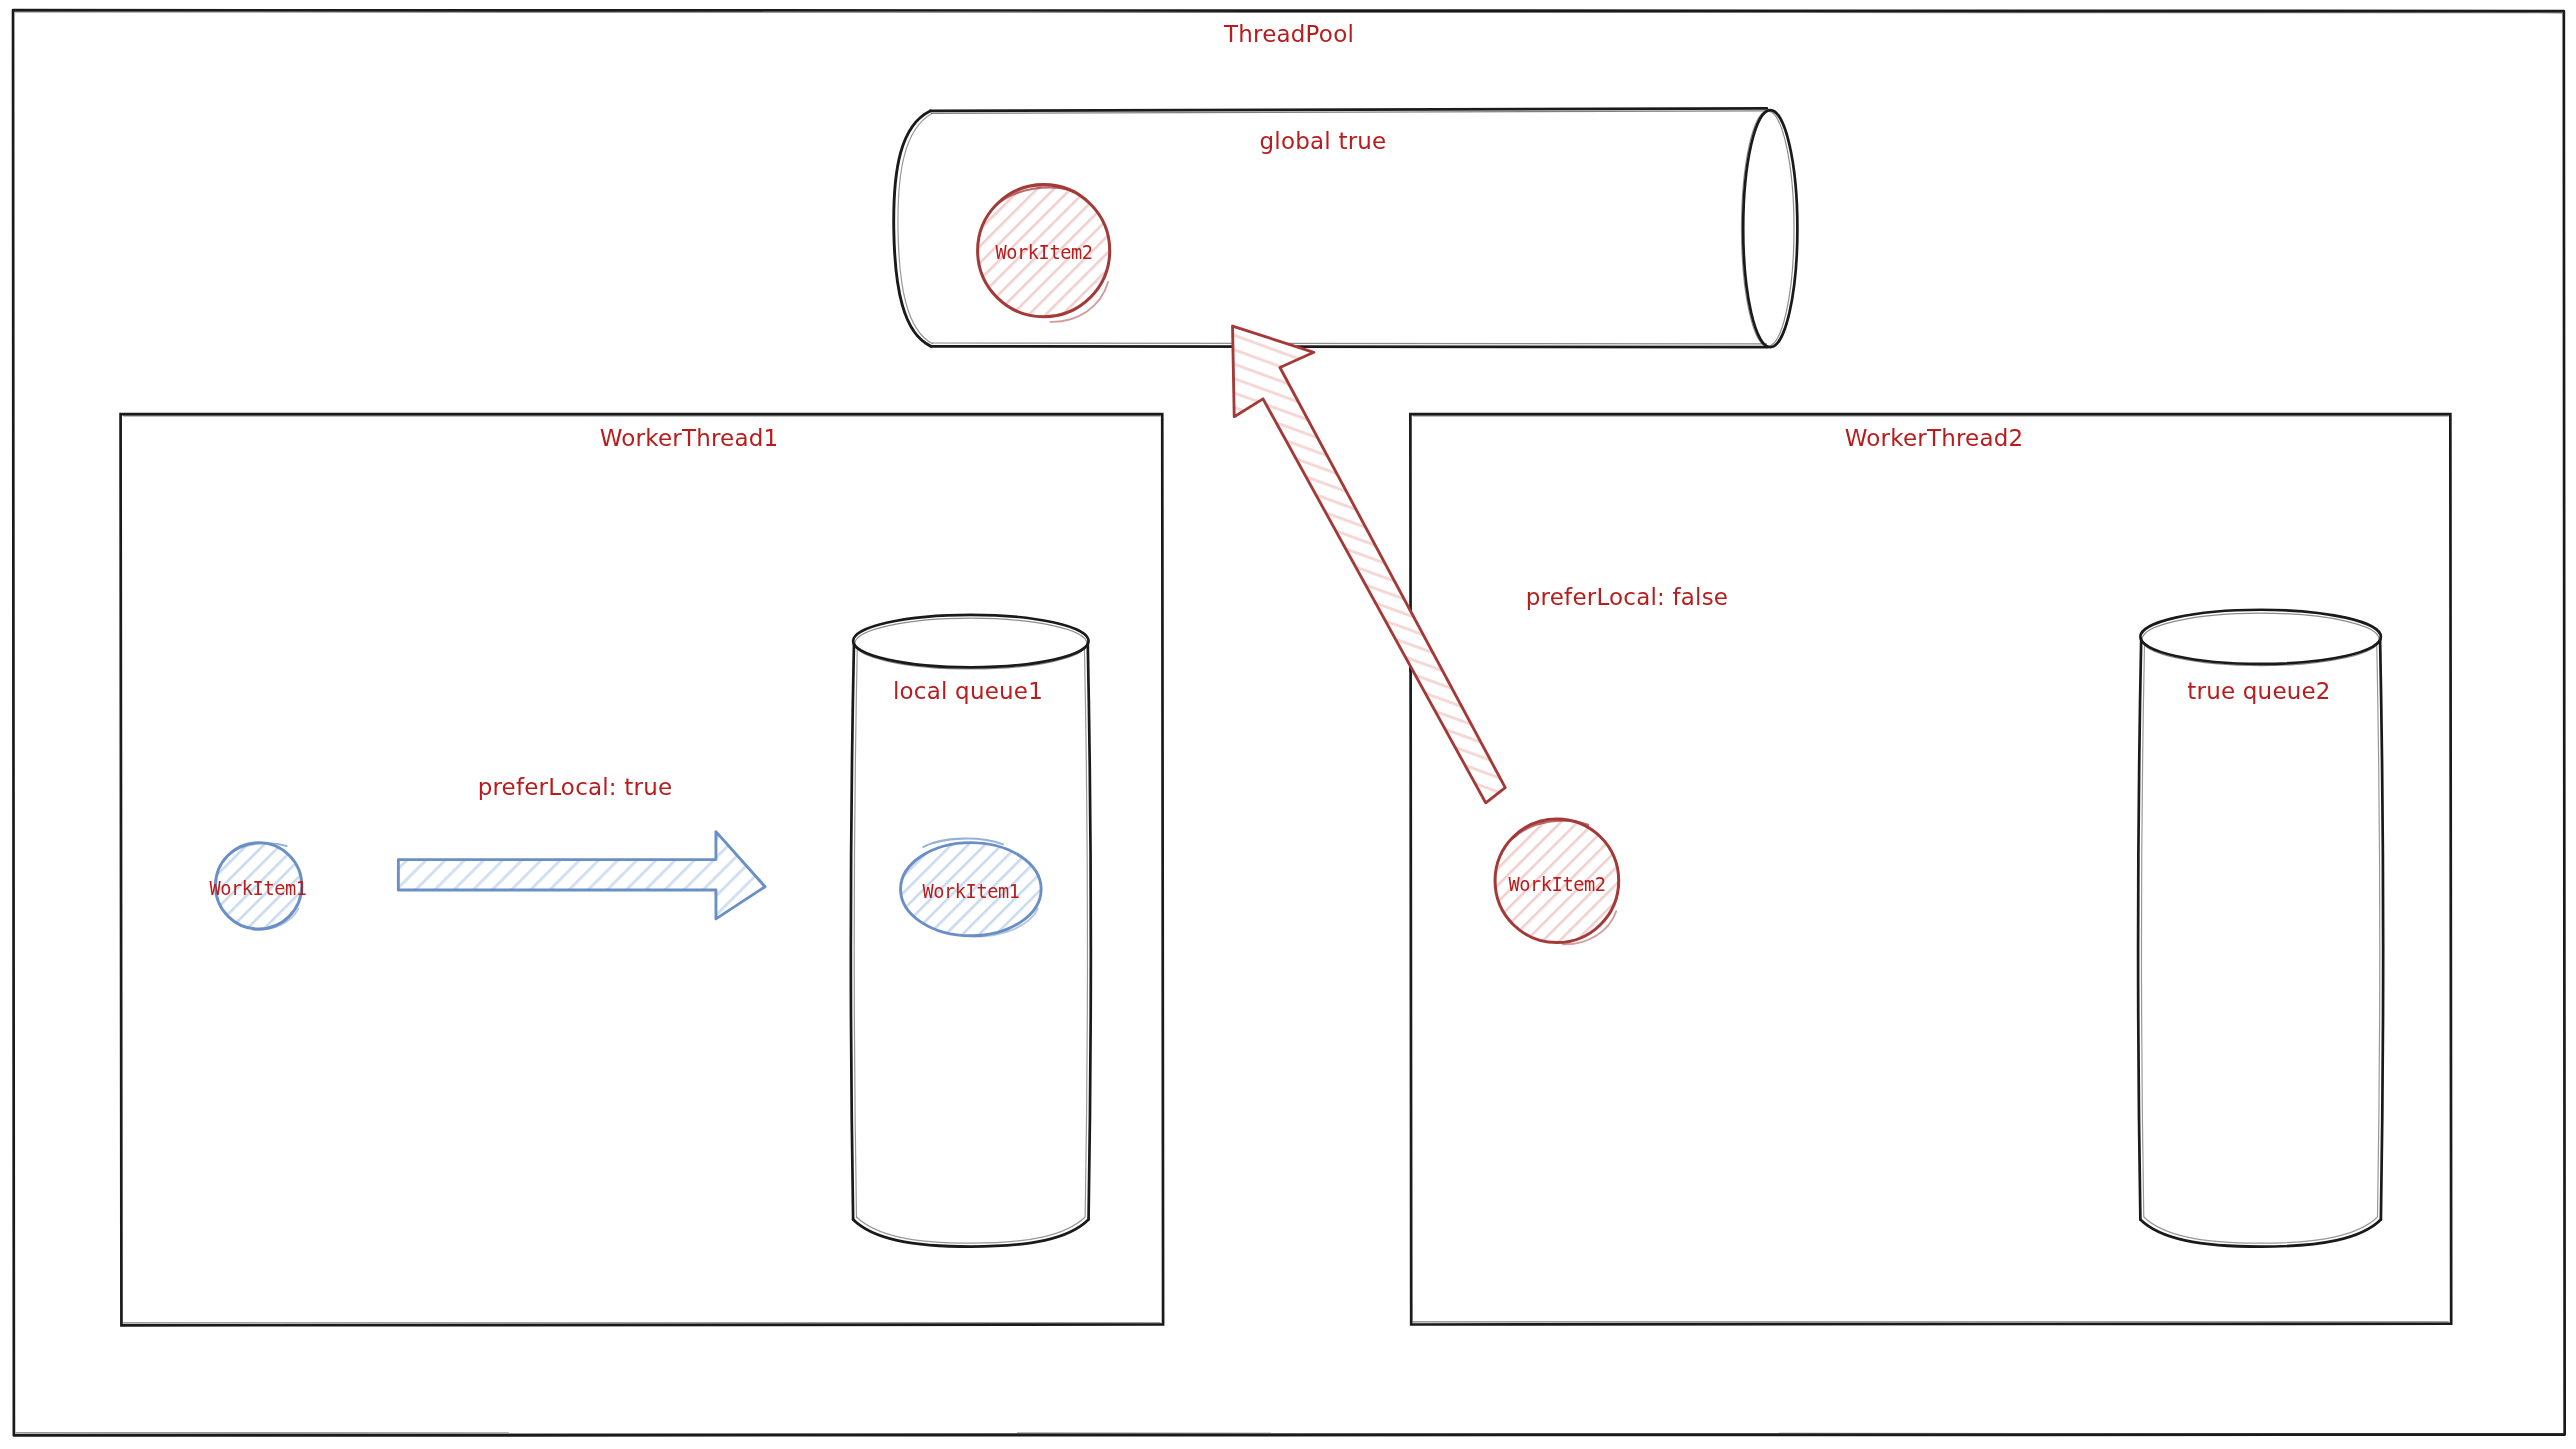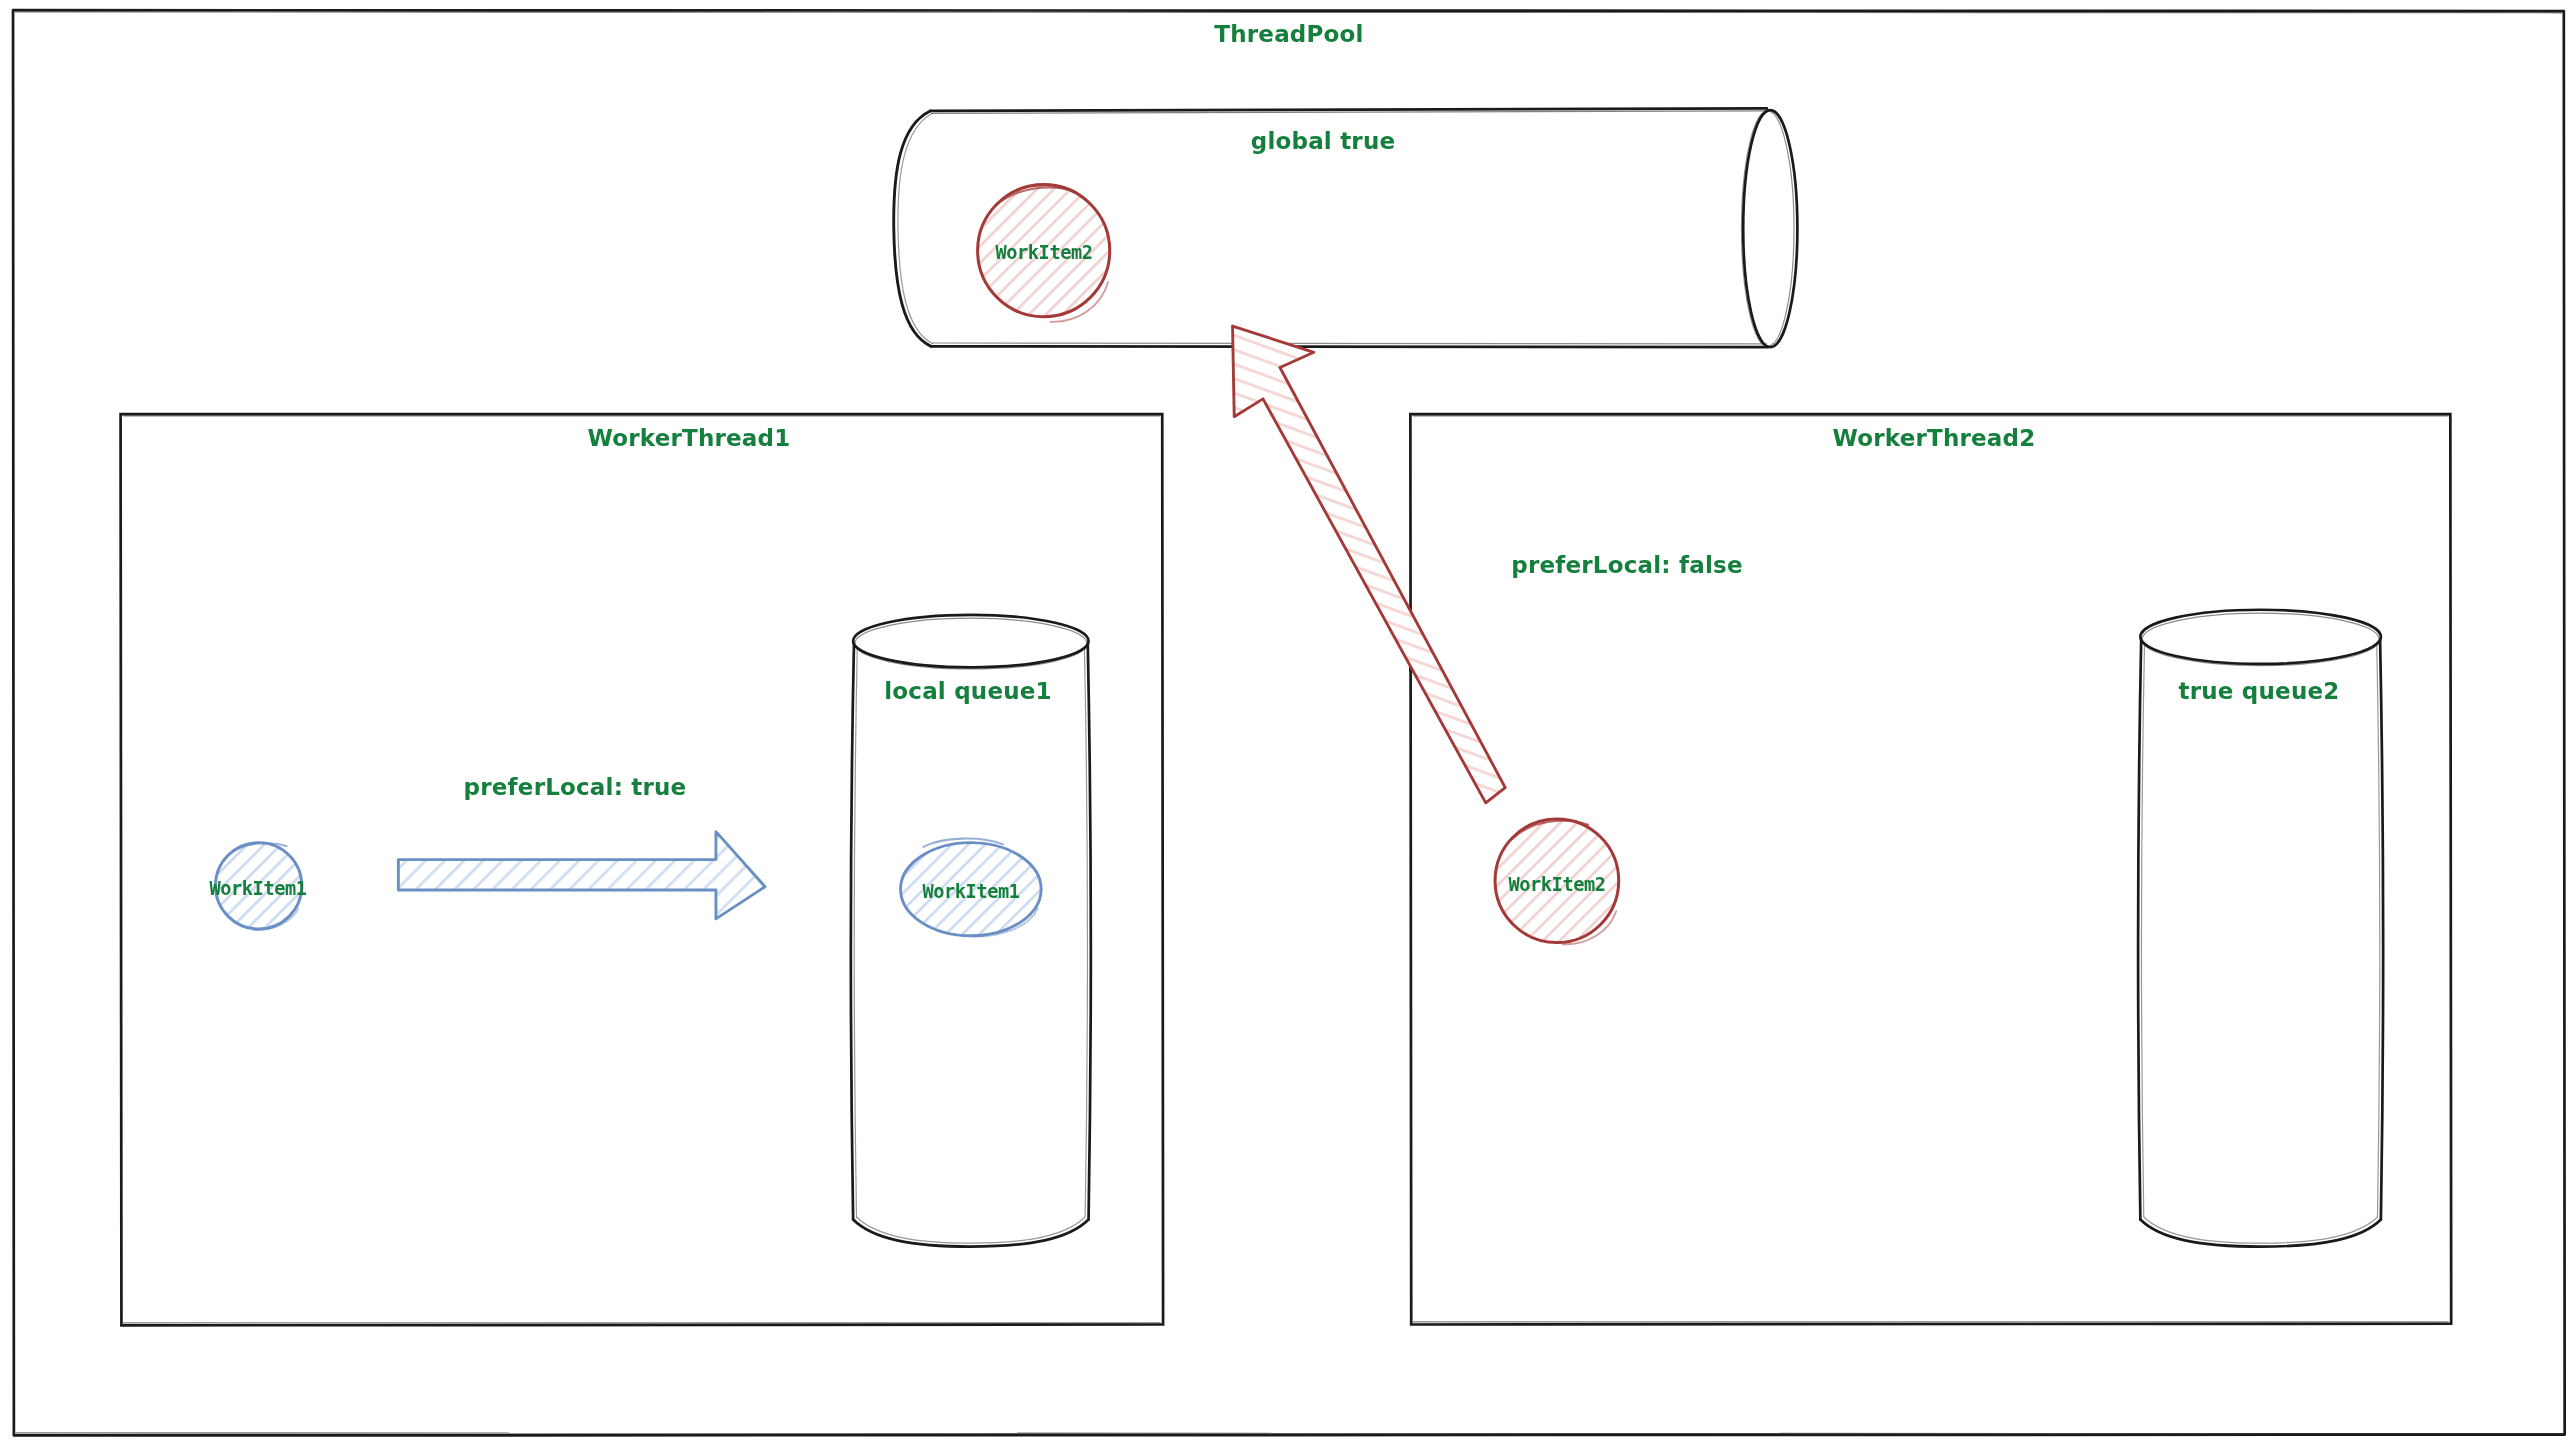--- a/index.html
+++ b/index.html
@@ -22,24 +22,23 @@
   svg.layer {
     position: absolute;
     left: 0;
     top: 0;
     width: 2576px;
     height: 1449px;
   }
   .label {
     position: absolute;
     font-family: "DejaVu Sans", sans-serif;
-    color: #15803d;
+    color: #b91c1c;
     white-space: nowrap;
     letter-spacing: 0.2px;
-    font-weight: bold;
   }
   .title-label {
     font-size: 23px;
     transform: translateX(-50%);
   }
   .queue-label {
     font-size: 23px;
     transform: translateX(-50%);
   }
   .flag-label {
@@ -194,20 +193,20 @@
   <div class="label flag-label" style="left:575px; top:774px;">preferLocal: true</div>
 
   <div class="label item-label" style="left:258px; top:888px;">WorkItem1</div>
 
   <div class="label queue-label" style="left:968px; top:678px;">local queue1</div>
 
   <div class="label item-label" style="left:971px; top:891px;">WorkItem1</div>
 
   <div class="label title-label" style="left:1934px; top:425px;">WorkerThread2</div>
 
-  <div class="label flag-label" style="left:1627px; top:552px;">preferLocal: false</div>
+  <div class="label flag-label" style="left:1627px; top:584px;">preferLocal: false</div>
 
   <div class="label item-label" style="left:1557px; top:884px;">WorkItem2</div>
 
   <div class="label queue-label" style="left:2259px; top:678px;">true queue2</div>
 
 </div>
 
 
 </body></html>

